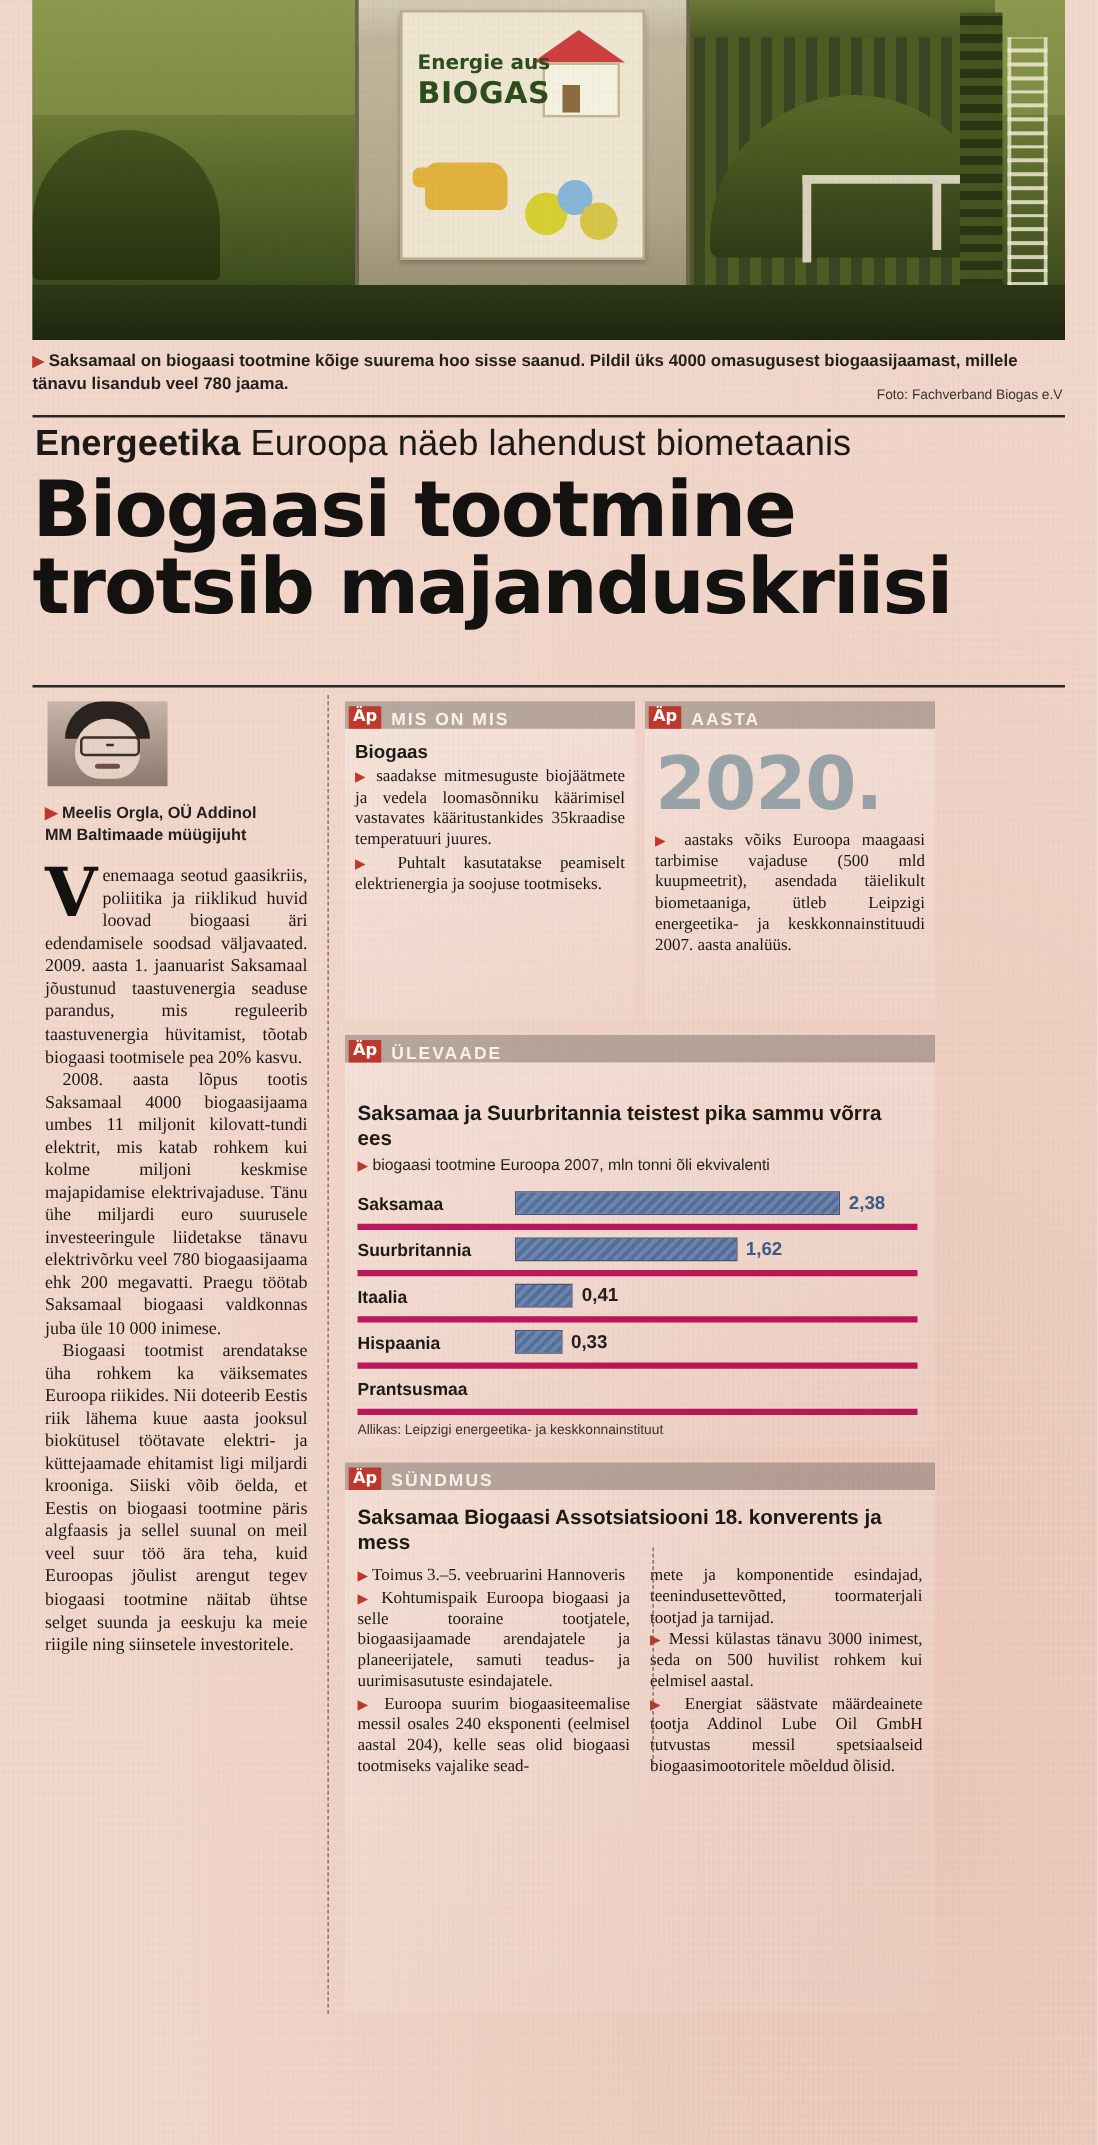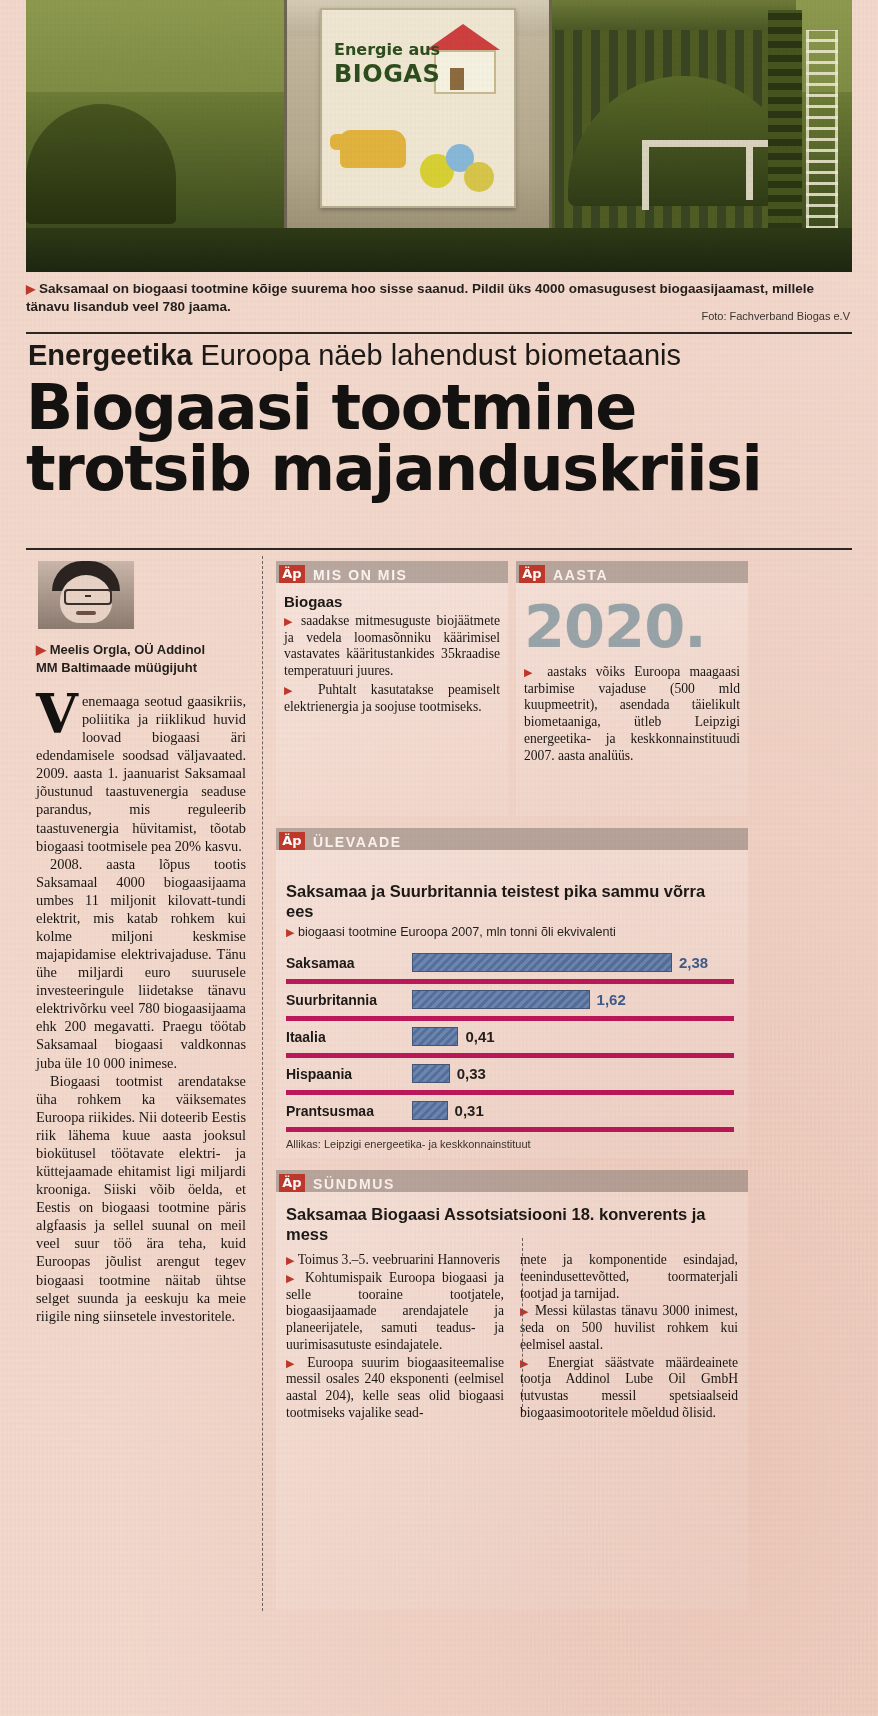--- a/index.html
+++ b/index.html
@@ -428,24 +428,20 @@
           </div>
           <div class="crow">
             <div class="clabel">Hispaania</div>
             <div class="cbarwrap">
               <div class="cbar" style="width: 35.7731px;"></div>
               <div class="cval plain">0,33</div>
             </div>
           </div>
           <div class="crow">
             <div class="clabel">Prantsusmaa</div>
-            <div class="cbarwrap">
-              <div class="cbar" style="width: 33.605px;"></div>
-              <div class="cval plain">0,31</div>
-            </div>
           </div>
         </div>
       <div class="source">Allikas: Leipzigi energeetika- ja keskkonnainstituut</div>
     </div>
   </div>
 
   <div class="box" id="box-sund">
     <div class="box-bg"></div>
     <div class="hdrbar">
       <div class="aplogo">Äp</div>

